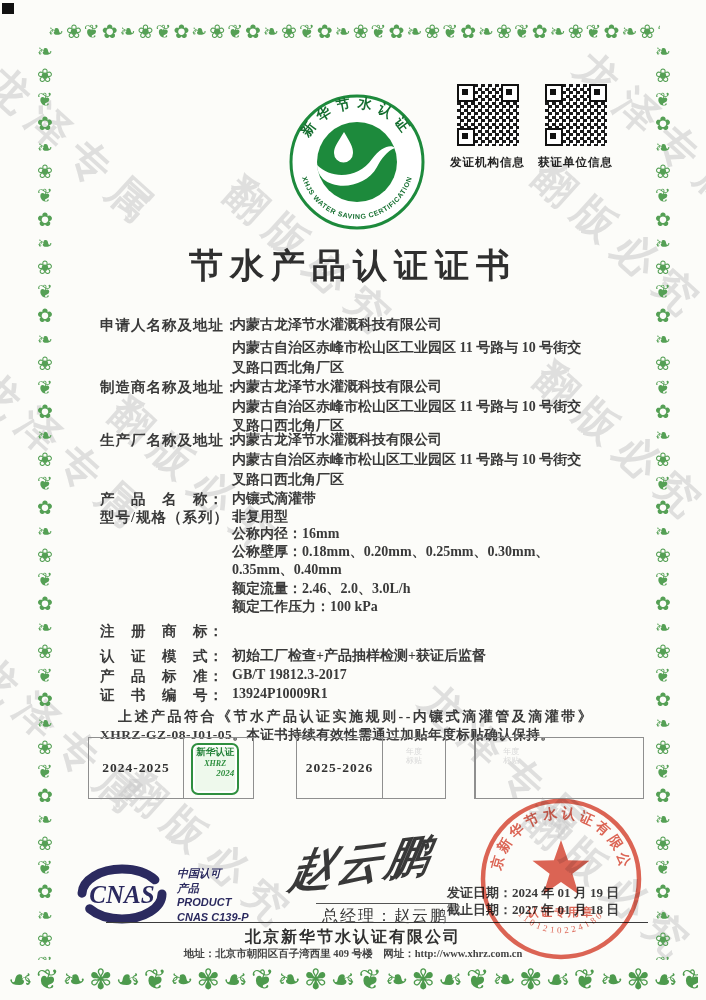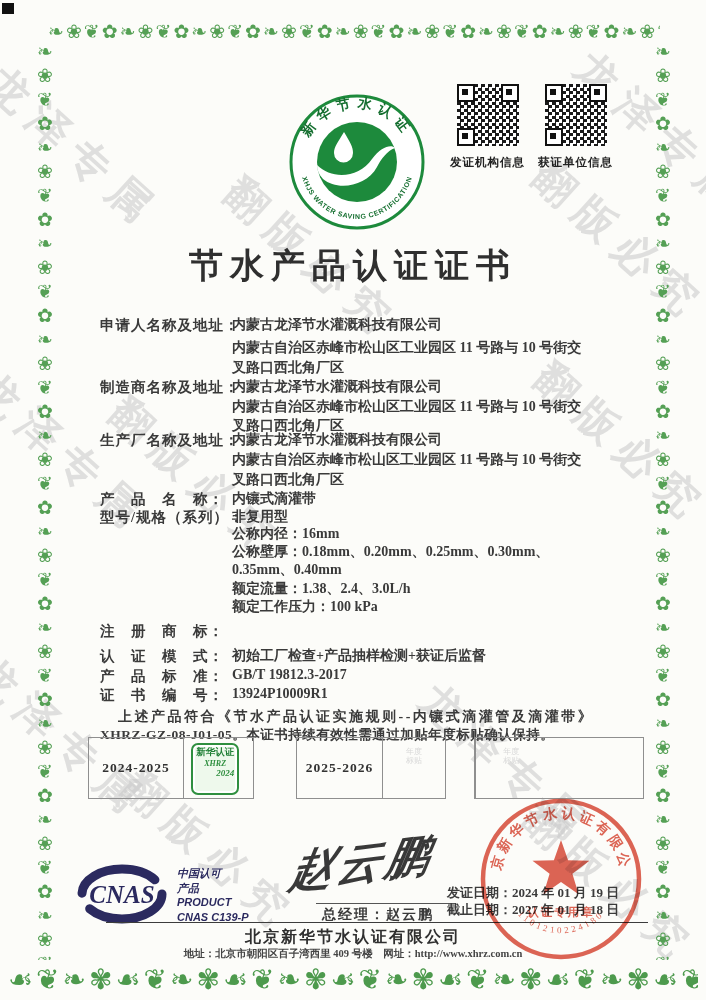--- a/index.html
+++ b/index.html
@@ -43,21 +43,21 @@
   .sticker .s2{font-size:8px;font-style:italic;font-weight:bold;color:#2f8f3f;}
   .sticker .s3{font-size:9px;font-style:italic;font-weight:bold;color:#2f8f3f;padding-left:20px;}
   .phold{position:absolute;left:50%;top:9px;transform:translateX(-50%);width:20px;font-size:8px;line-height:9px;
          color:#d8d8d8;text-align:center;}
   
   .cnas{position:absolute;z-index:3;left:76px;top:862px;}
   .cnas-t{position:absolute;z-index:3;left:177px;font-size:11px;color:#2b2a5f;font-weight:bold;white-space:nowrap;font-style:italic;}
   .sig{position:absolute;z-index:3;left:290px;top:834px;font-size:44px;font-weight:bold;font-style:italic;color:#1f1f1f;
        transform:rotate(-7deg) skewX(-18deg);letter-spacing:4px;opacity:.88;}
   .sigline{position:absolute;z-index:3;left:316px;top:903px;width:140px;border-top:1px solid #555;}
-  .mgr{position:absolute;z-index:3;left:322px;top:906px;font-size:14px;font-weight:700;letter-spacing:2px;text-align:center;}
+  .mgr{position:absolute;z-index:3;left:322px;top:906px;font-size:16px;font-weight:400;letter-spacing:2px;text-align:center;}
   .rule{position:absolute;z-index:3;left:106px;top:922px;width:542px;border-top:1.5px solid #3c3c3c;}
   .dates{position:absolute;z-index:3;left:447px;top:884px;font-size:13px;font-weight:bold;line-height:17px;white-space:nowrap;color:#3b3b3b;}
   .company{position:absolute;z-index:3;left:0;top:927px;width:706px;text-align:center;font-size:16px;font-weight:bold;letter-spacing:2px;color:#2f2f2f;}
   .addr{position:absolute;z-index:3;left:0;top:947px;width:706px;text-align:center;font-size:10.5px;font-weight:600;color:#444;}
   .seal{position:absolute;z-index:5;left:478px;top:796px;mix-blend-mode:multiply;opacity:.85;}
 </style>
 </head>
 <body>
 
 <div class="artifact"></div>
@@ -150,21 +150,21 @@
 <div class="row" style="top:525px">
     <span class="val">公称内径：16mm</span>
   </div>
 <div class="row" style="top:543px">
     <span class="val">公称壁厚：0.18mm、0.20mm、0.25mm、0.30mm、</span>
   </div>
 <div class="row" style="top:561px">
     <span class="val">0.35mm、0.40mm</span>
   </div>
 <div class="row" style="top:580px">
-    <span class="val">额定流量：1.38、2.4、3.0L/h</span>
+    <span class="val">额定流量：2.46、2.0、3.0L/h</span>
   </div>
 <div class="row" style="top:598px">
     <span class="val">额定工作压力：100 kPa</span>
   </div>
 <div class="row" style="top:622px">
     <span class="lab">注　册　商　标：</span>
     <span class="val"></span>
   </div>
 <div class="row" style="top:647px">
     <span class="lab">认　证　模　式：</span>

